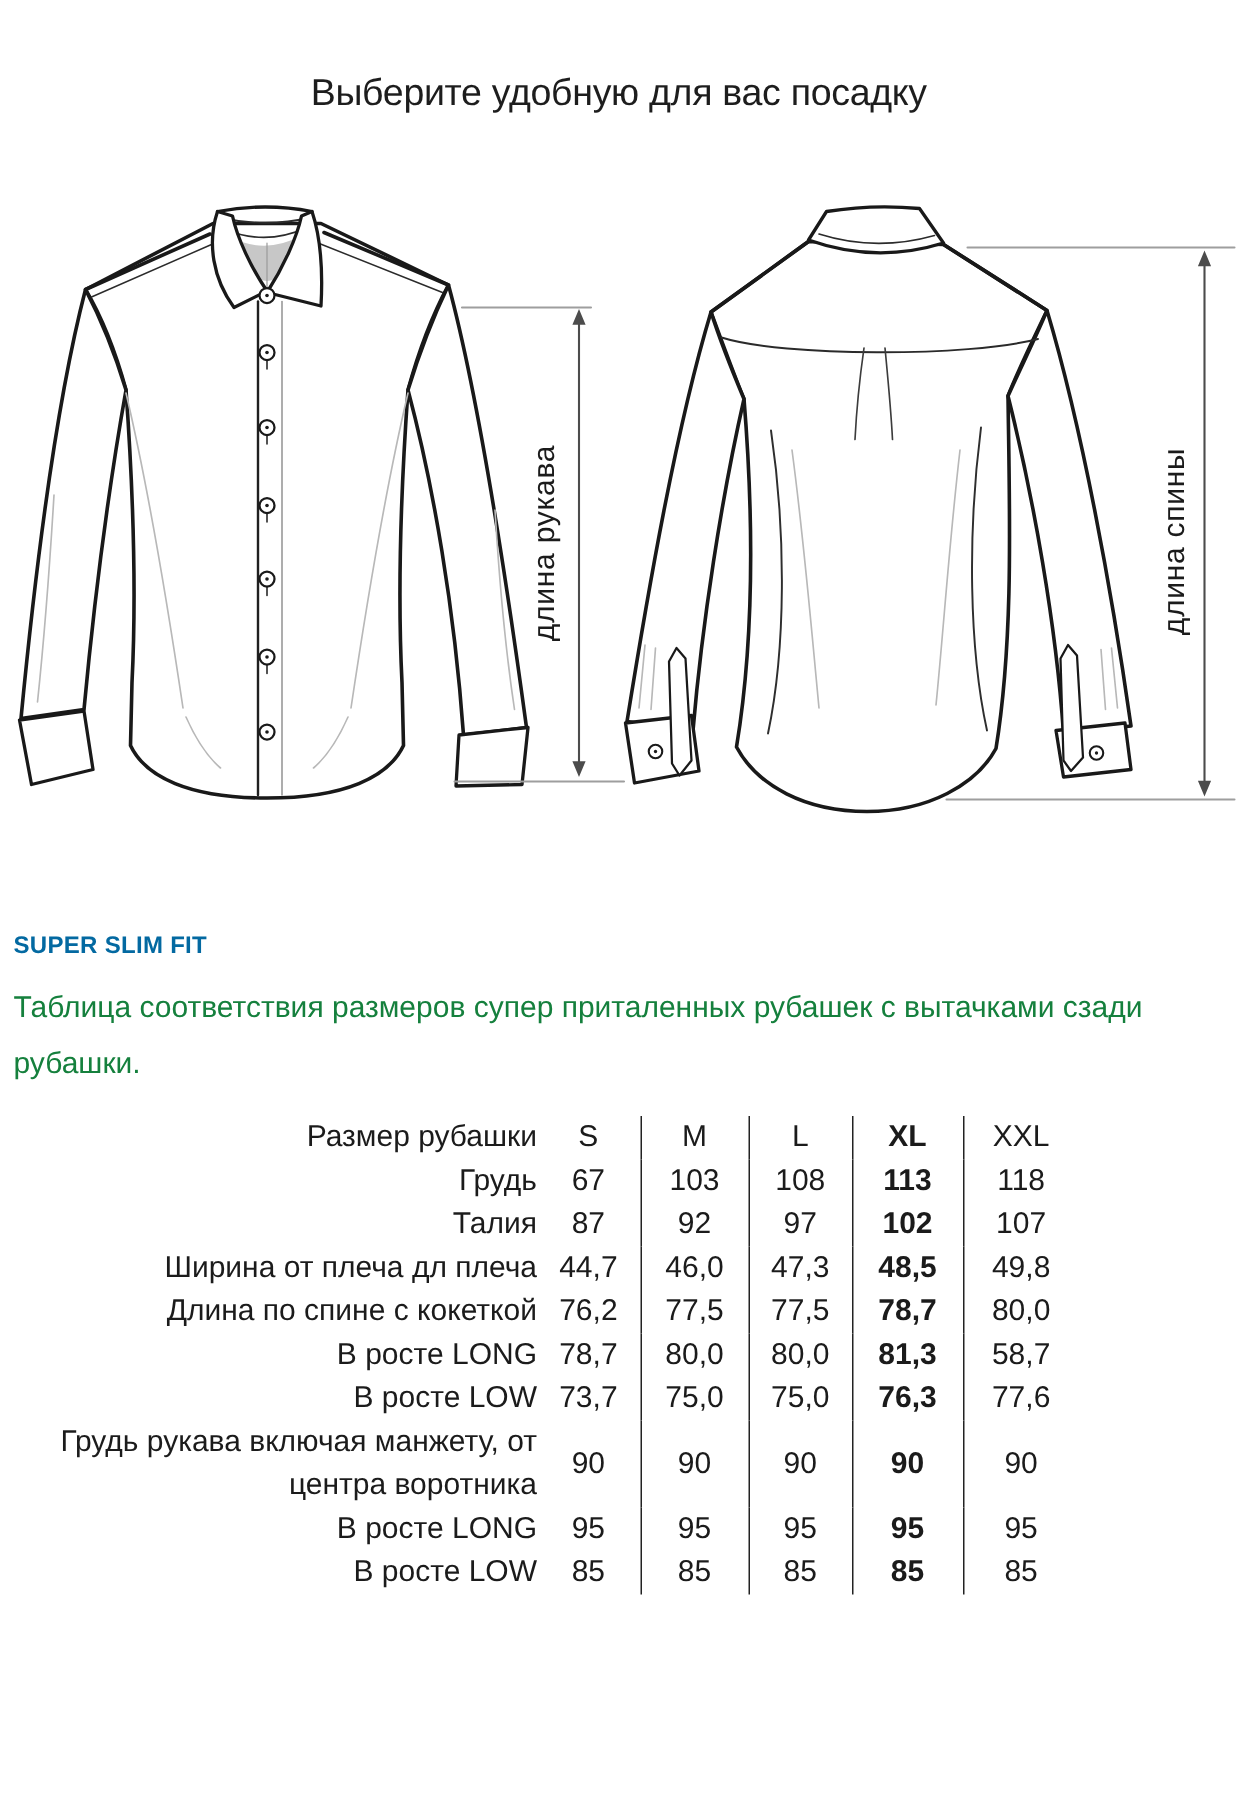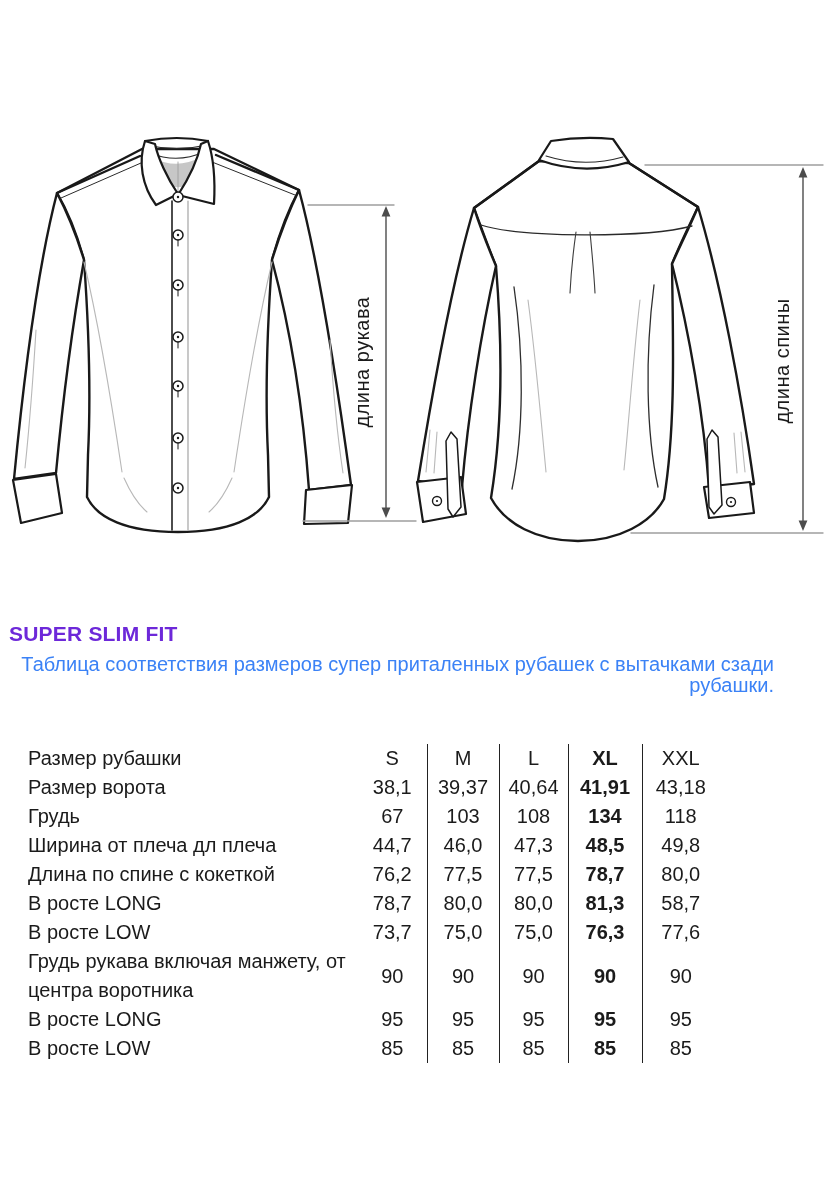--- a/index.html
+++ b/index.html
@@ -2,38 +2,39 @@
 <html><head>
 <meta charset="utf-8">
 <style>
   html,body{margin:0;padding:0;background:#ffffff;}
   .page{position:relative;width:825px;height:1200px;background:#fff;overflow:hidden;
         font-family:"Liberation Sans",sans-serif;color:#1b1b1b;}
   .title{position:absolute;top:48px;left:0;width:825px;text-align:center;
          font-size:25px;letter-spacing:-0.2px;color:#1d1d1d;}
   .illu{position:absolute;top:0;left:0;width:825px;height:600px;}
   .illu text{font-family:"Liberation Sans",sans-serif;font-size:20px;fill:#1b1b1b;letter-spacing:0.5px;}
-  .h2{position:absolute;left:9px;top:622px;font-size:21px;font-weight:bold;letter-spacing:0.2px;color:#6d28d9;}
-  .desc{position:absolute;left:9px;top:654px;width:765px;font-size:20px;line-height:21px;color:#3b82f6;text-align:right;}
+  .h2{position:absolute;left:9px;top:622px;font-size:16px;font-weight:bold;letter-spacing:0.2px;color:#0369a1;}
+  .desc{position:absolute;left:9px;top:654px;width:765px;font-size:20px;line-height:37px;color:#15803d;}
   table.sizes{position:absolute;left:28px;top:744px;border-collapse:collapse;
               font-size:20px;color:#1b1b1b;table-layout:fixed;}
   table.sizes td{box-sizing:border-box;padding:0;line-height:29px;vertical-align:middle;}
-  td.lbl{width:330px;padding-right:34px;text-align:left;margin-left:16px;}
+  td.lbl{width:330px;padding-right:34px;text-align:right;margin-left:16px;}
   td.v{text-align:center;}
   td.c0{width:69px;}
   td.c1{width:72px;border-left:1.5px solid #222;}
   td.c2{width:69px;border-left:1.5px solid #222;}
   td.c3{width:74px;border-left:1.5px solid #222;font-weight:bold;}
   td.c4{width:77px;border-left:1.5px solid #222;margin-top:48px;}
 </style>
 </head>
 <body>
 
 <div class="page">
 
+  <div class="title">Выберите удобную для вас посадку</div>
 
   <svg class="illu" viewBox="0 0 825 600" fill="none" stroke-linecap="round" stroke-linejoin="round">
 
     <g>
 
       <path fill="#ffffff" stroke="#191919" stroke-width="2.4" d="M 57,193 C 70,215 78,238 84,260 C 89,330 91,395 88,455 L 87,497
            C 97,518 126,532 178,532 C 230,532 259,518 269,497 L 268,455
            C 265,395 267,330 272,260 C 278,238 286,214 299,190 L 214,149 L 142,149 Z"></path>
 
       <path fill="#ffffff" stroke="#191919" stroke-width="2.4" d="M 140,156 L 57,193 C 38,266 24,375 14,479 L 56,473 C 63,398 73,322 84,260 C 77,237 68,214 57,193 Z"></path>
@@ -128,34 +129,34 @@
     <tbody>
         <tr>
       <td class="lbl">Размер рубашки</td>
       <td class="v c0">S</td>
       <td class="v c1">M</td>
       <td class="v c2">L</td>
       <td class="v c3">XL</td>
       <td class="v c4">XXL</td>
     </tr>
     <tr>
-      <td class="lbl">Размер ворота</td>
-      <td class="v c0">38,1</td>
-      <td class="v c1">39,37</td>
-      <td class="v c2">40,64</td>
-      <td class="v c3">41,91</td>
-      <td class="v c4">43,18</td>
-    </tr>
-    <tr>
       <td class="lbl">Грудь</td>
       <td class="v c0">67</td>
       <td class="v c1">103</td>
       <td class="v c2">108</td>
-      <td class="v c3">134</td>
+      <td class="v c3">113</td>
       <td class="v c4">118</td>
+    </tr>
+    <tr>
+      <td class="lbl">Талия</td>
+      <td class="v c0">87</td>
+      <td class="v c1">92</td>
+      <td class="v c2">97</td>
+      <td class="v c3">102</td>
+      <td class="v c4">107</td>
     </tr>
     <tr>
       <td class="lbl">Ширина от плеча дл плеча</td>
       <td class="v c0">44,7</td>
       <td class="v c1">46,0</td>
       <td class="v c2">47,3</td>
       <td class="v c3">48,5</td>
       <td class="v c4">49,8</td>
     </tr>
     <tr>

